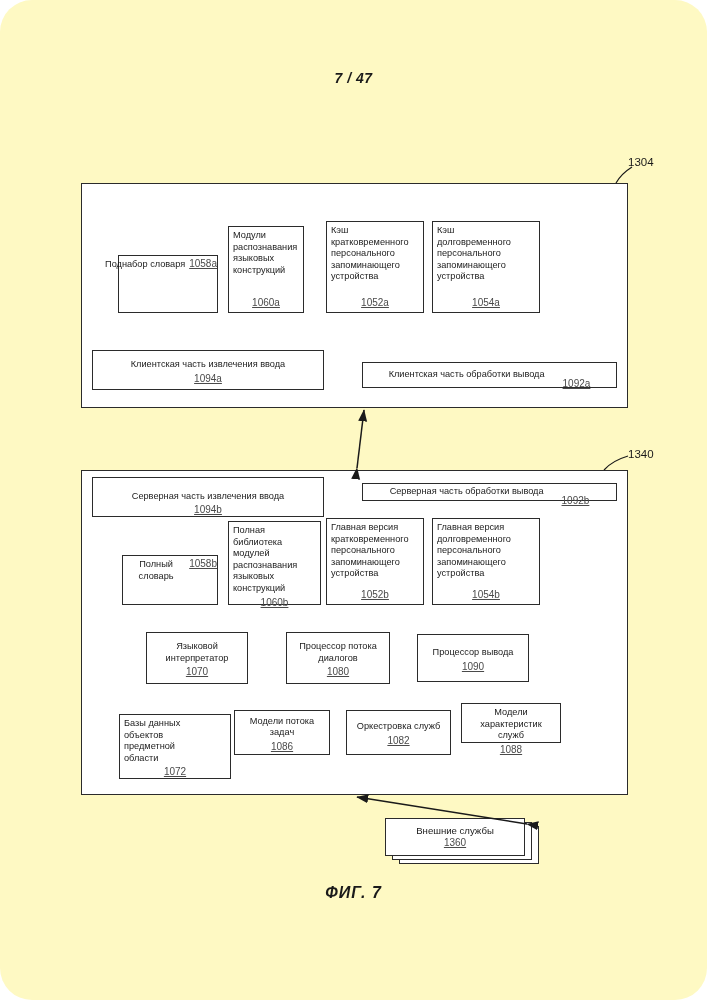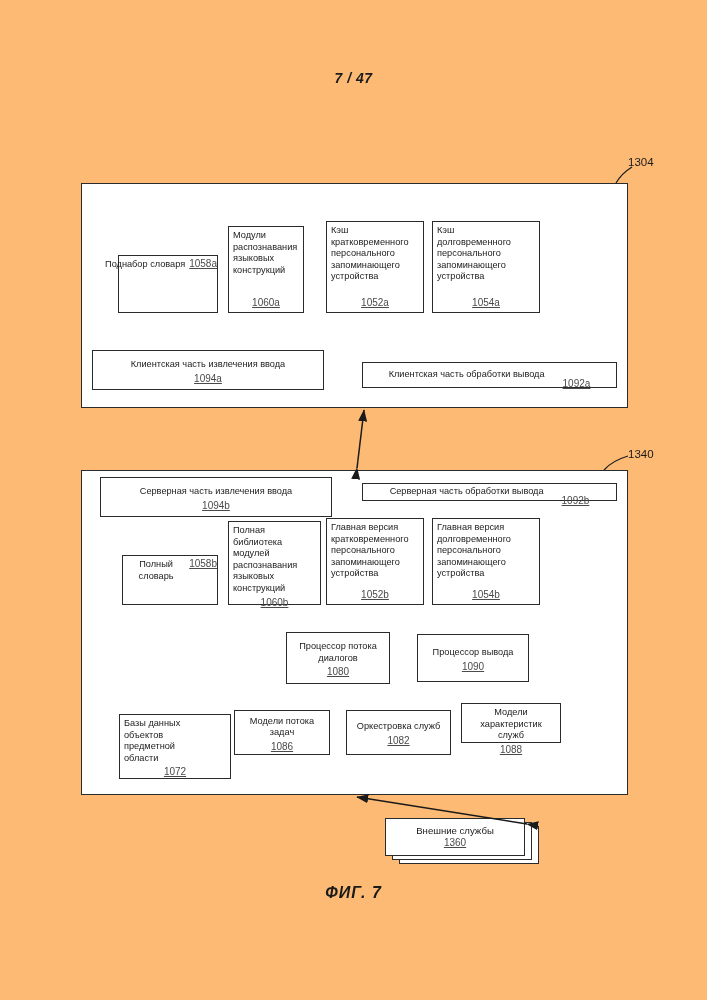--- a/index.html
+++ b/index.html
@@ -8,22 +8,23 @@
     background: #ffffff;
   }
   body {
     font-family: "Liberation Sans", sans-serif;
     color: #1a1a1a;
   }
   #page {
     position: relative;
     width: 707px;
     height: 1000px;
-    background: #fdba74;
+    background: #fef9c3;
     overflow: hidden;
+    border-radius: 32px;
   }
 
   
   .page-number {
     position: absolute;
     top: 70px;
     left: 0;
     width: 707px;
     text-align: center;
     font-size: 14px;
@@ -215,21 +216,21 @@
   </div>
 
   <div class="node inline" style="left:362px; top:362px; width:255px; height:26px;">
     <span class="title">Клиентская часть обработки вывода</span>
     <span class="ref">1092a</span>
   </div>
 
   <div class="container-box" id="server-container"></div>
   <div class="callout" id="callout-1340">1340</div>
 
-  <div class="node midcenter" style="left:100px; top:477px; width:232px; height:40px;">
+  <div class="node midcenter" style="left:92px; top:477px; width:232px; height:40px;justify-content:flex-end;">
     <span class="title">Серверная часть извлечения ввода</span>
     <span class="ref">1094b</span>
   </div>
 
   <div class="node inline" style="left:362px; top:483px; width:255px; height:18px;">
     <span class="title">Серверная часть обработки вывода</span>
     <span class="ref">1092b</span>
   </div>
 
   <div class="node stack" style="left:122px; top:555px; width:96px; height:50px;">
@@ -257,20 +258,25 @@
 
   <div class="node stack-top" style="left:432px; top:518px; width:108px; height:87px;">
     <span class="title">Главная версия
 долговременного
 персонального
 запоминающего
 устройства</span>
     <span class="ref">1054b</span>
   </div>
 
+  <div class="node midcenter" style="left:146px; top:632px; width:102px; height:52px;">
+    <span class="title">Языковой
+интерпретатор</span>
+    <span class="ref">1070</span>
+  </div>
 
   <div class="node midcenter" style="left:286px; top:632px; width:104px; height:52px;">
     <span class="title">Процессор потока
 диалогов</span>
     <span class="ref">1080</span>
   </div>
 
   <div class="node midcenter" style="left:417px; top:634px; width:112px; height:48px;">
     <span class="title">Процессор вывода</span>
     <span class="ref">1090</span>

